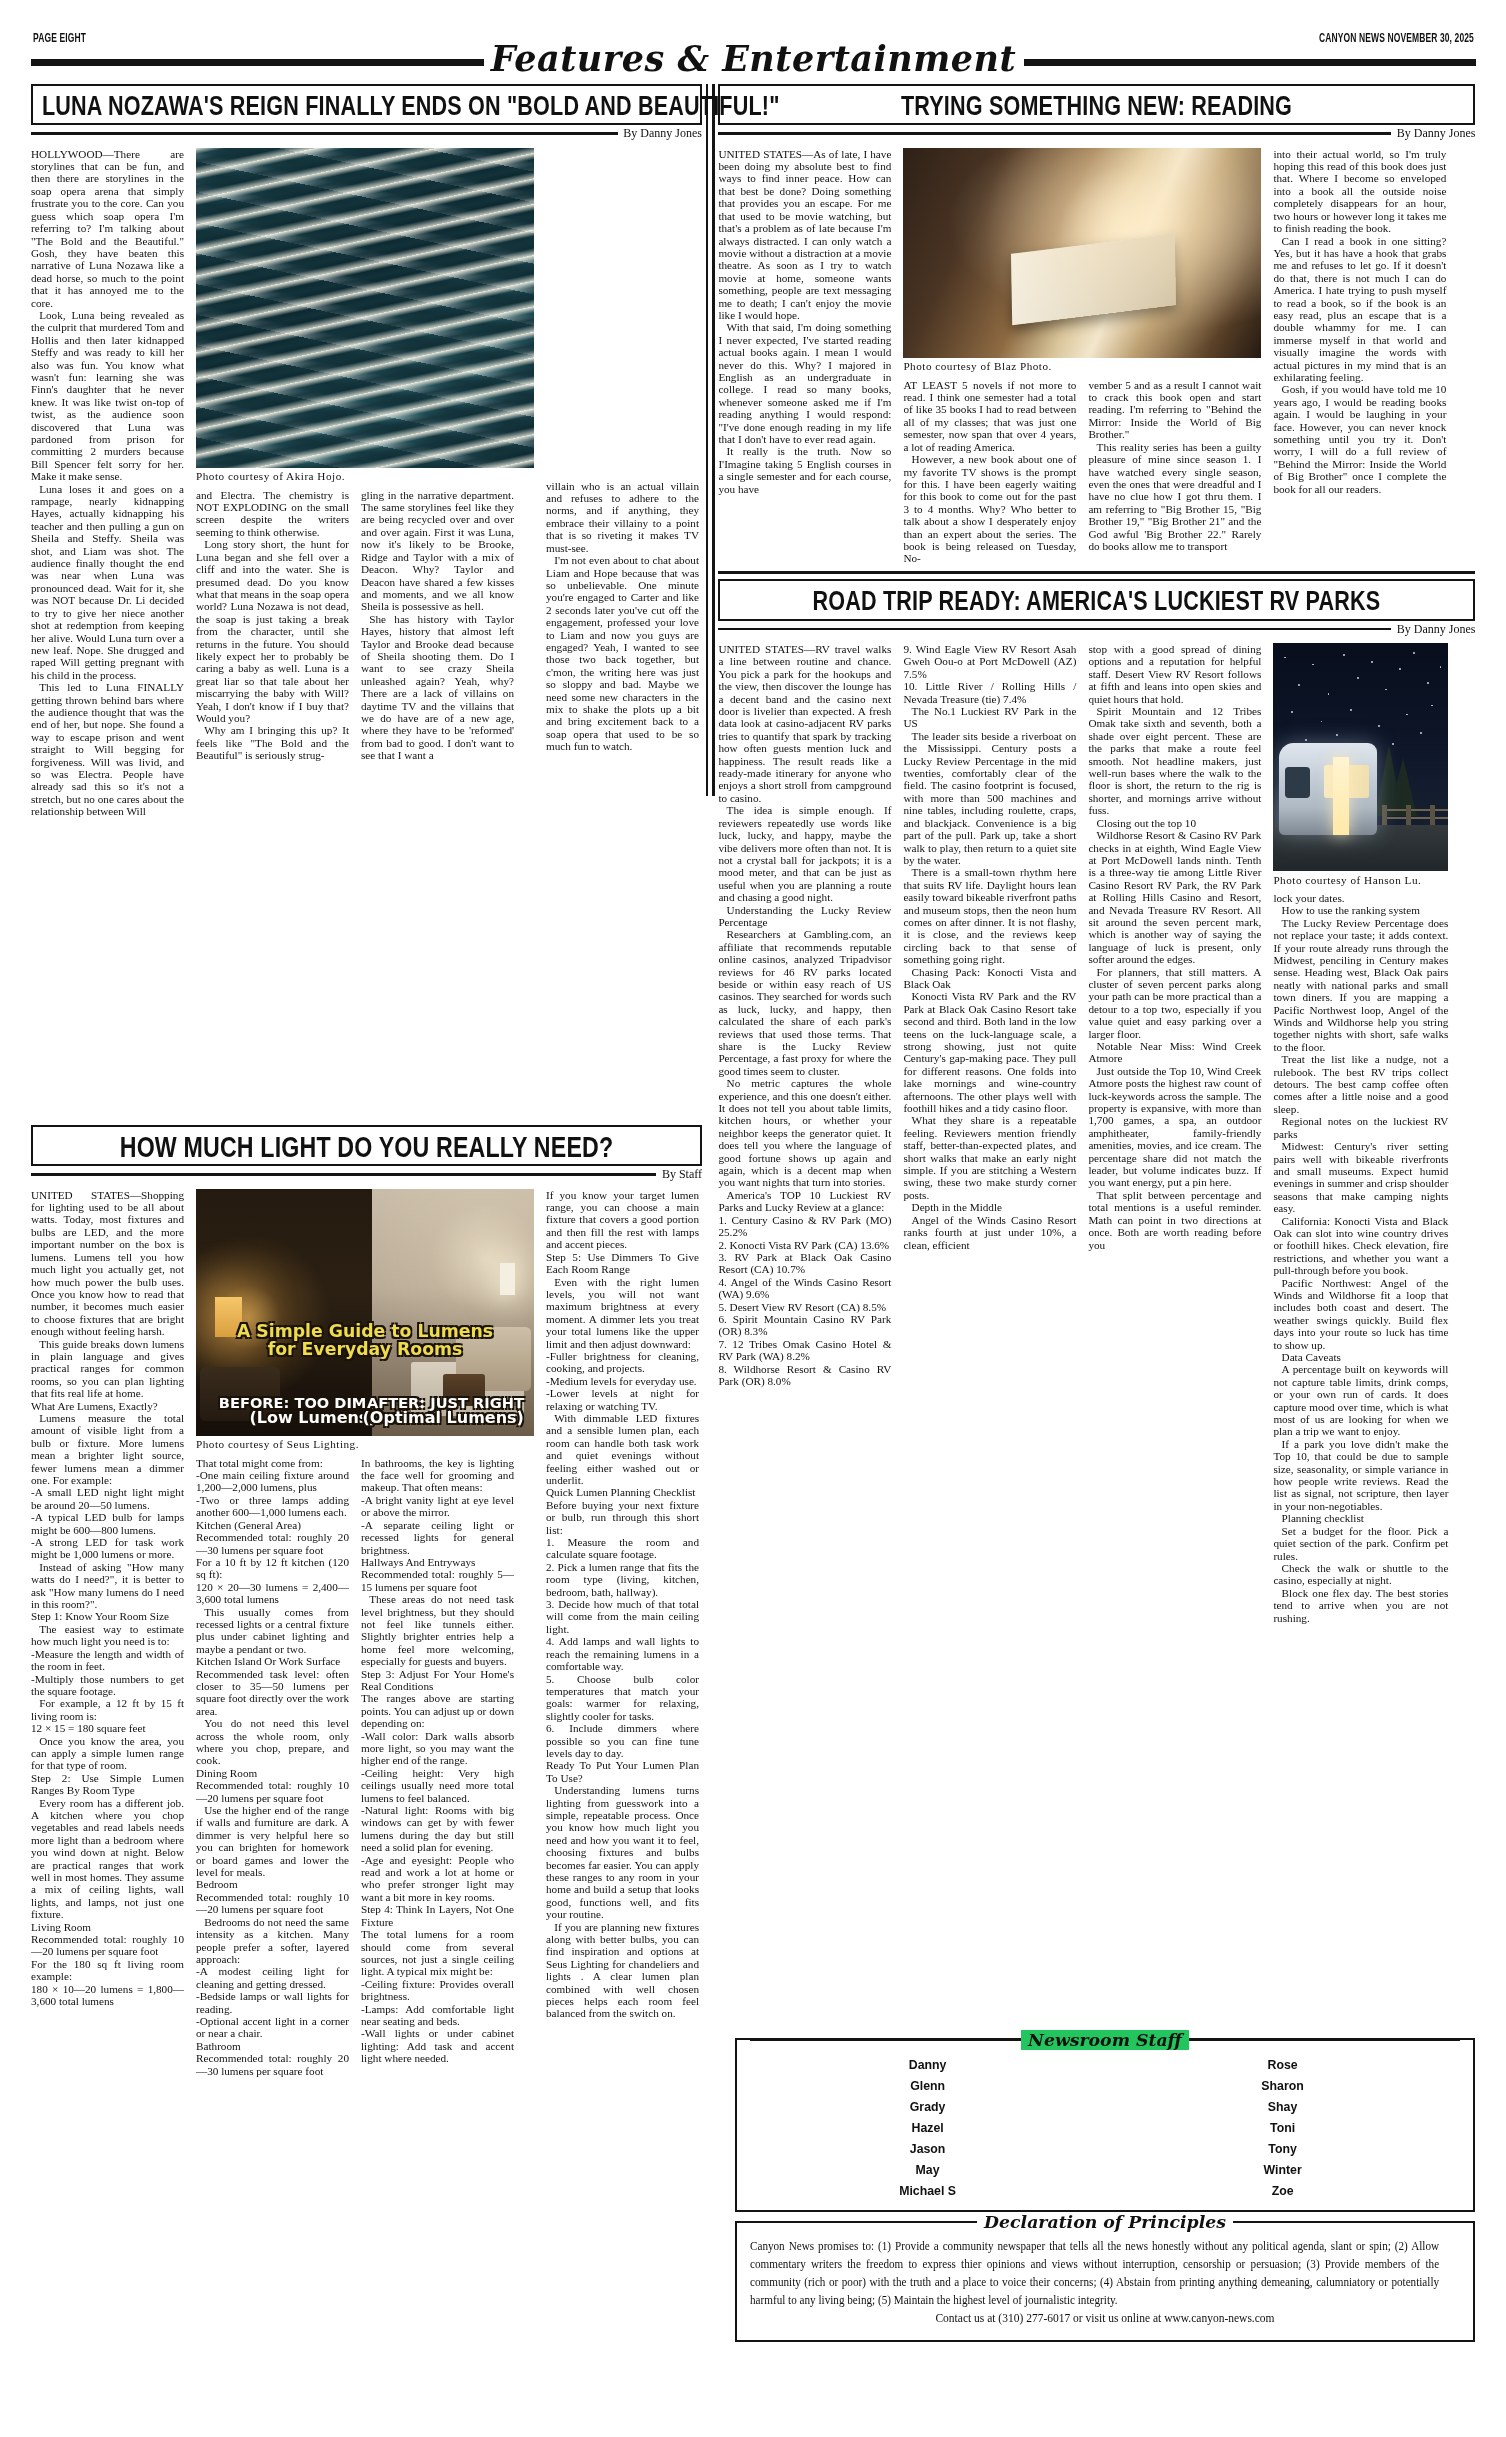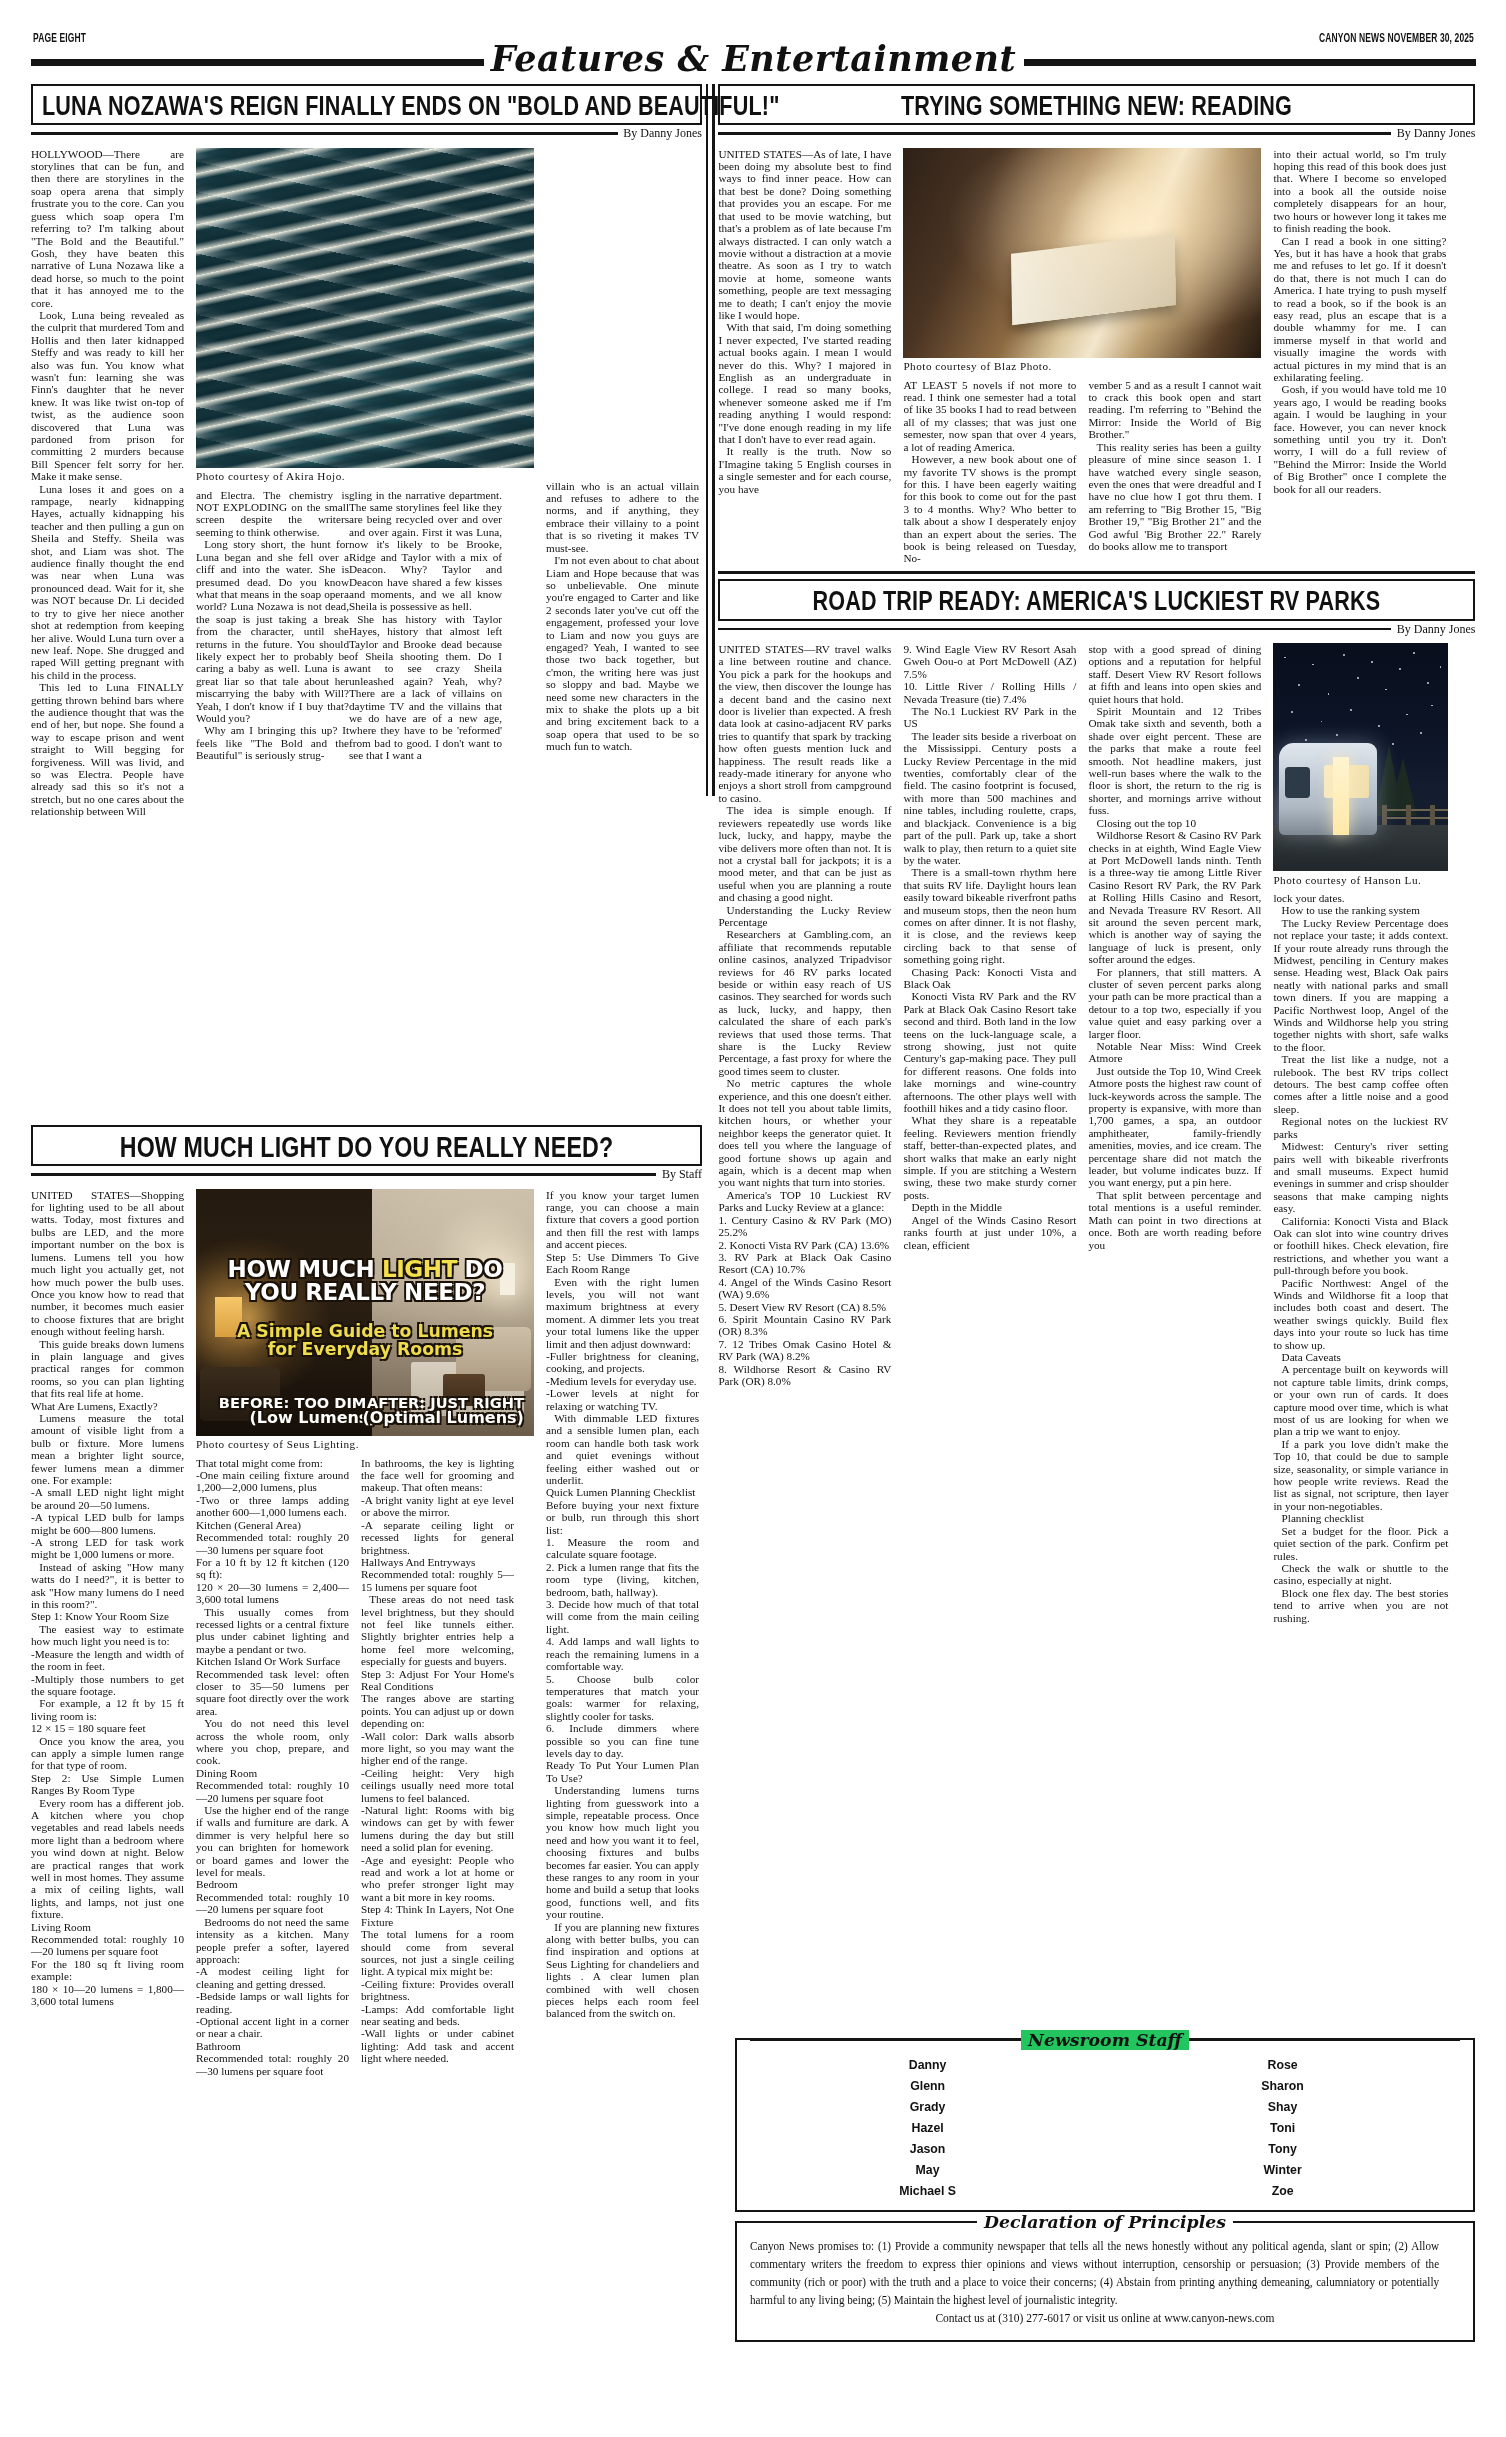--- a/index.html
+++ b/index.html
@@ -289,21 +289,21 @@
             <p class="noind">HOLLYWOOD—There are storylines that can be fun, and then there are storylines in the soap opera arena that simply frustrate you to the core. Can you guess which soap opera I'm referring to? I'm talking about "The Bold and the Beautiful." Gosh, they have beaten this narrative of Luna Nozawa like a dead horse, so much to the point that it has annoyed me to the core.</p>
             <p>Look, Luna being revealed as the culprit that murdered Tom and Hollis and then later kidnapped Steffy and was ready to kill her also was fun. You know what wasn't fun: learning she was Finn's daughter that he never knew. It was like twist on-top of twist, as the audience soon discovered that Luna was pardoned from prison for committing 2 murders because Bill Spencer felt sorry for her. Make it make sense.</p>
             <p>Luna loses it and goes on a rampage, nearly kidnapping Hayes, actually kidnapping his teacher and then pulling a gun on Sheila and Steffy. Sheila was shot, and Liam was shot. The audience finally thought the end was near when Luna was pronounced dead. Wait for it, she was NOT because Dr. Li decided to try to give her niece another shot at redemption from keeping her alive. Would Luna turn over a new leaf. Nope. She drugged and raped Will getting pregnant with his child in the process.</p>
             <p>This led to Luna FINALLY getting thrown behind bars where the audience thought that was the end of her, but nope. She found a way to escape prison and went straight to Will begging for forgiveness. Will was livid, and so was Electra. People have already sad this so it's not a stretch, but no one cares about the relationship between Will</p>
           </div>
         </div>
 
         <div style="width:338px;">
           <div class="photo ph-water" style="width:100%; height:320px;"></div>
           <div class="photo-cap">Photo courtesy of Akira Hojo.</div>
-          <div style="display:flex; gap:0;">
+          <div style="display:flex; gap:12px;">
             <div style="width:153px;">
               <div class="txt">
                 <p class="noind">and Electra. The chemistry is NOT EXPLODING on the small screen despite the writers seeming to think otherwise.</p>
                 <p>Long story short, the hunt for Luna began and she fell over a cliff and into the water. She is presumed dead. Do you know what that means in the soap opera world? Luna Nozawa is not dead, the soap is just taking a break from the character, until she returns in the future. You should likely expect her to probably be caring a baby as well. Luna is a great liar so that tale about her miscarrying the baby with Will? Yeah, I don't know if I buy that? Would you?</p>
                 <p>Why am I bringing this up? It feels like "The Bold and the Beautiful" is seriously strug-</p>
               </div>
             </div>
             <div style="width:153px;">
               <div class="txt">
                 <p class="noind">gling in the narrative department. The same storylines feel like they are being recycled over and over and over again. First it was Luna, now it's likely to be Brooke, Ridge and Taylor with a mix of Deacon. Why? Taylor and Deacon have shared a few kisses and moments, and we all know Sheila is possessive as hell.</p>
@@ -533,24 +533,20 @@
             <div class="ig-lamp"></div>
             <div class="ig-sofa"></div>
           </div>
           <div class="ig-right">
             <div class="ig-floorlamp"></div>
             <div class="ig-rug"></div>
             <div class="ig-couch"></div>
             <div class="ig-table"></div>
           </div>
           <div class="ig-text">
-            <div class="ig-title">
-              <span>HOW MUCH </span><span class="hl">LIGHT</span><span> DO</span><br>
-              <span>YOU REALLY NEED?</span>
-            </div>
             <div class="ig-sub">
               <span>A Simple Guide to Lumens</span><br>
               <span>for Everyday Rooms</span>
             </div>
             <div class="ig-badge left">
               <div class="b1">BEFORE: TOO DIM</div>
               <div class="b2">(Low Lumens)</div>
             </div>
             <div class="ig-badge right">
               <div class="b1">AFTER: JUST RIGHT</div>

